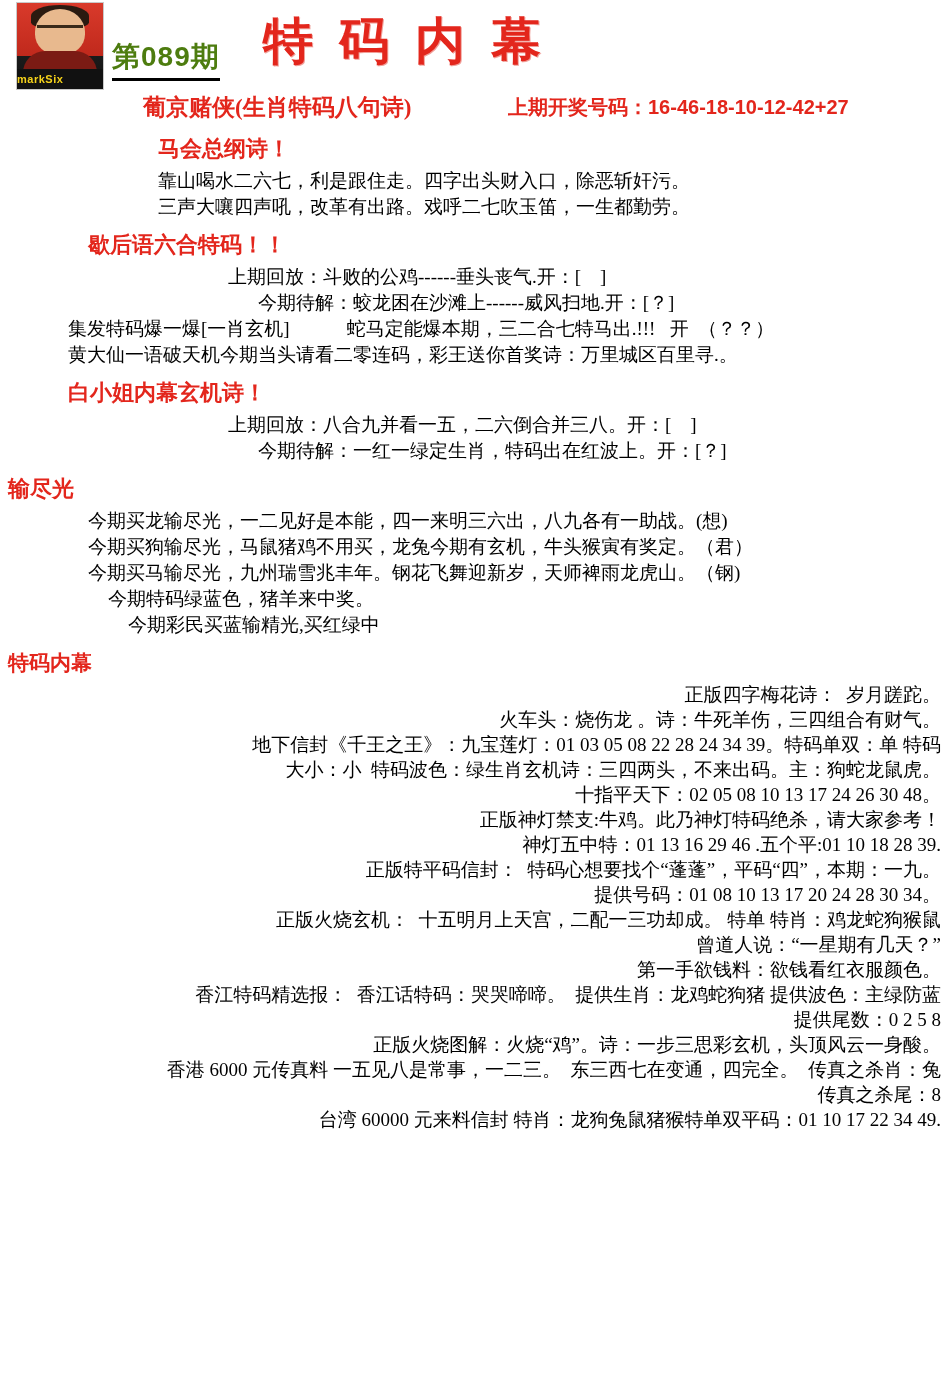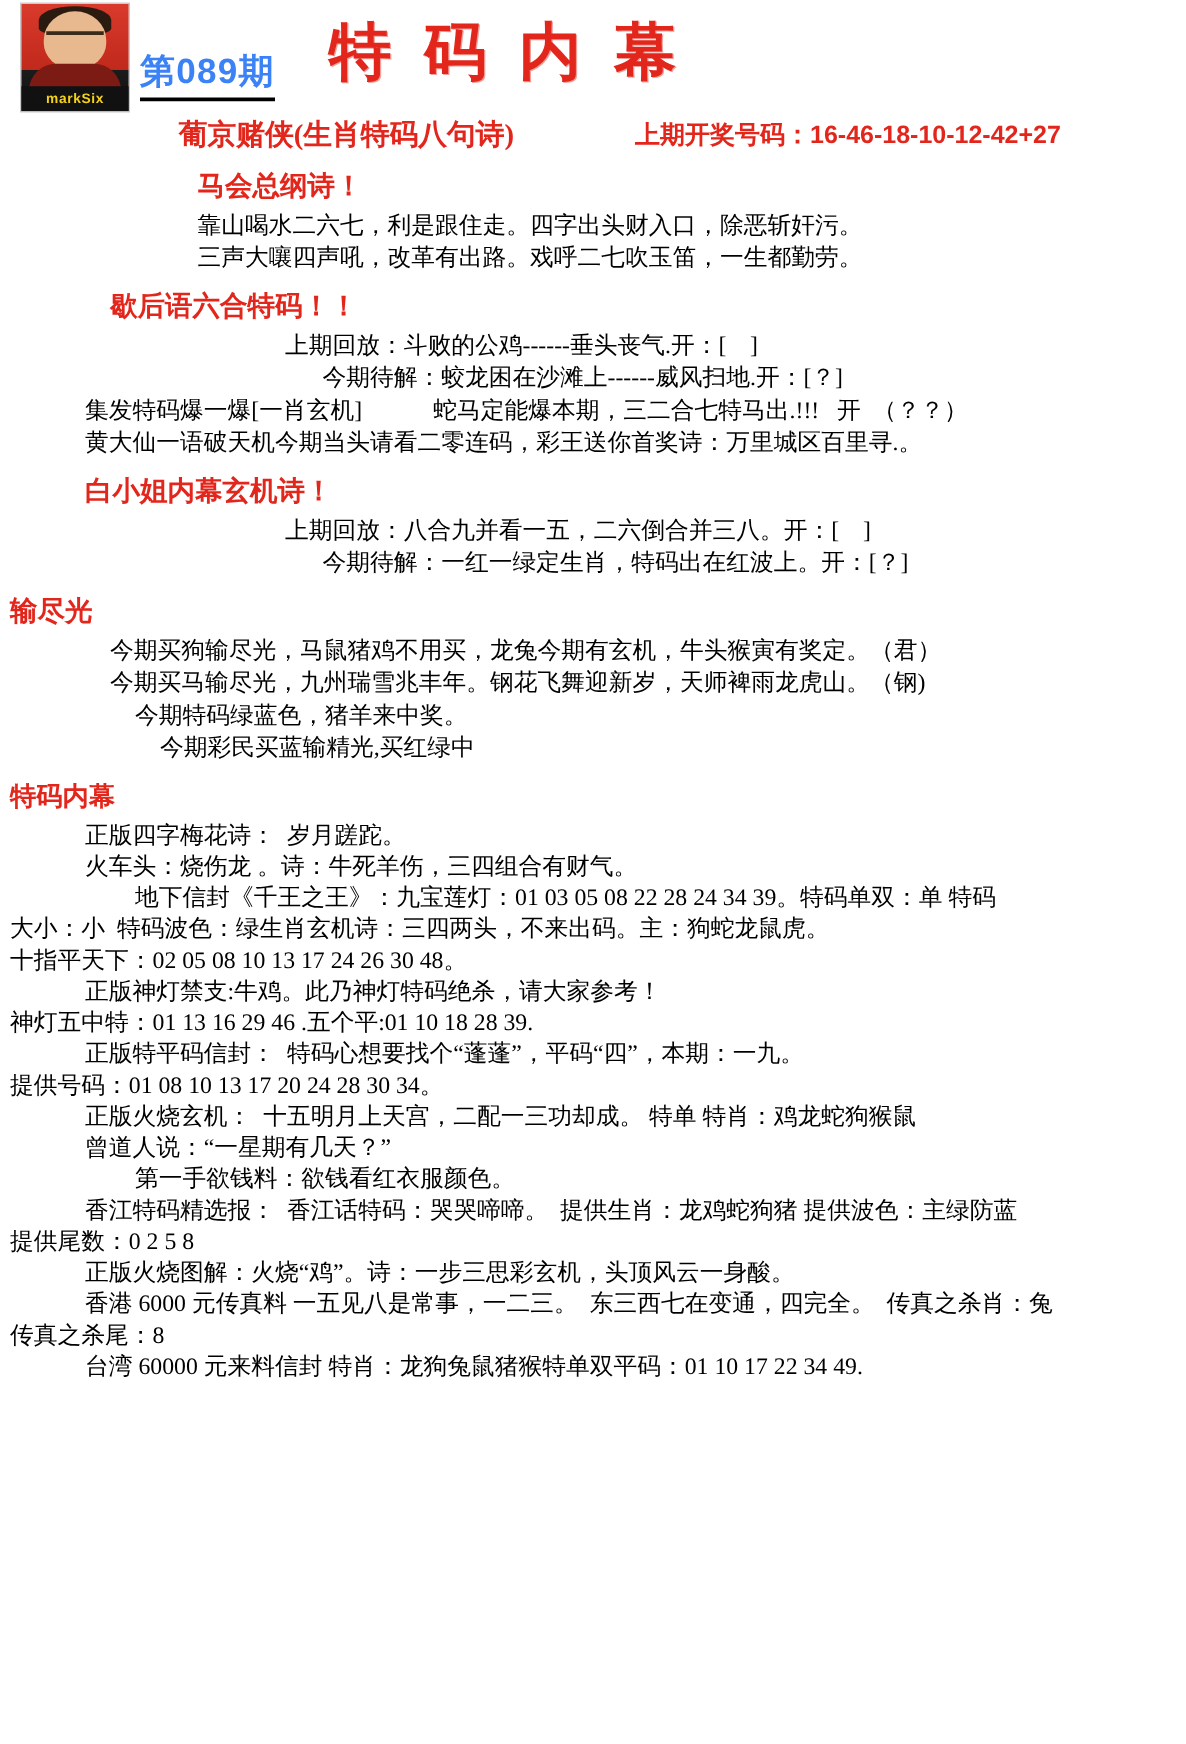--- a/index.html
+++ b/index.html
@@ -78,31 +78,31 @@
     left: 0;
     bottom: 0;
     width: 100%;
     height: 20px;
     background: #111;
     color: #f5d21a;
     font-family: "Liberation Sans", sans-serif;
     font-size: 11px;
     font-weight: bold;
     line-height: 20px;
-    text-align: center;
+    text-align: left;
     letter-spacing: .5px;
   }
   .issue {
     position: absolute;
     left: 104px;
     top: 38px;
     font-family: "Liberation Sans", sans-serif;
     font-size: 28px;
     font-weight: bold;
-    color: #3b82f6;
+    color: #4d7c0f;
     letter-spacing: 1px;
   }
   .issue .underline {
     display: block;
     height: 3px;
     background: #000;
     margin-top: 2px;
   }
   .main-title {
     position: absolute;
@@ -154,21 +154,21 @@
     top: 2px;
     font-size: 20px;
     font-weight: bold;
     color: #e3261c;
   }
   .b1-draw .nums {
     font-family: "Liberation Sans", sans-serif;
     font-size: 20px;
   }
 
-  .tight { line-height: 25px; }
+  .tight { line-height: 25px; text-align: right; }
   .mt10 { margin-top: 10px; }
 
   .block { margin-top: 4px; }
 </style>
 </head>
 <body>
 
 <div class="page">
 
   <div class="header">
@@ -209,20 +209,21 @@
   </div>
 
   <div class="sec-head-red i-60 mt10">白小姐内幕玄机诗！</div>
   <div class="block">
     <div class="line i-220">上期回放：八合九并看一五，二六倒合并三八。开：[    ]</div>
     <div class="line i-250">今期待解：一红一绿定生肖，特码出在红波上。开：[？]</div>
   </div>
 
   <div class="sec-head-red mt10">输尽光</div>
   <div class="block">
+    <div class="line i-80">今期买龙输尽光，一二见好是本能，四一来明三六出，八九各有一助战。(想)</div>
     <div class="line i-80">今期买狗输尽光，马鼠猪鸡不用买，龙兔今期有玄机，牛头猴寅有奖定。（君）</div>
     <div class="line i-80">今期买马输尽光，九州瑞雪兆丰年。钢花飞舞迎新岁，天师裨雨龙虎山。（钢)</div>
     <div class="line i-100">今期特码绿蓝色，猪羊来中奖。</div>
     <div class="line i-120">今期彩民买蓝输精光,买红绿中</div>
   </div>
 
   <div class="sec-head-red small mt10">特码内幕</div>
   <div class="block">
     <div class="line tight i-60">正版四字梅花诗：  岁月蹉跎。</div>
     <div class="line tight i-60">火车头：烧伤龙 。诗：牛死羊伤，三四组合有财气。</div>

